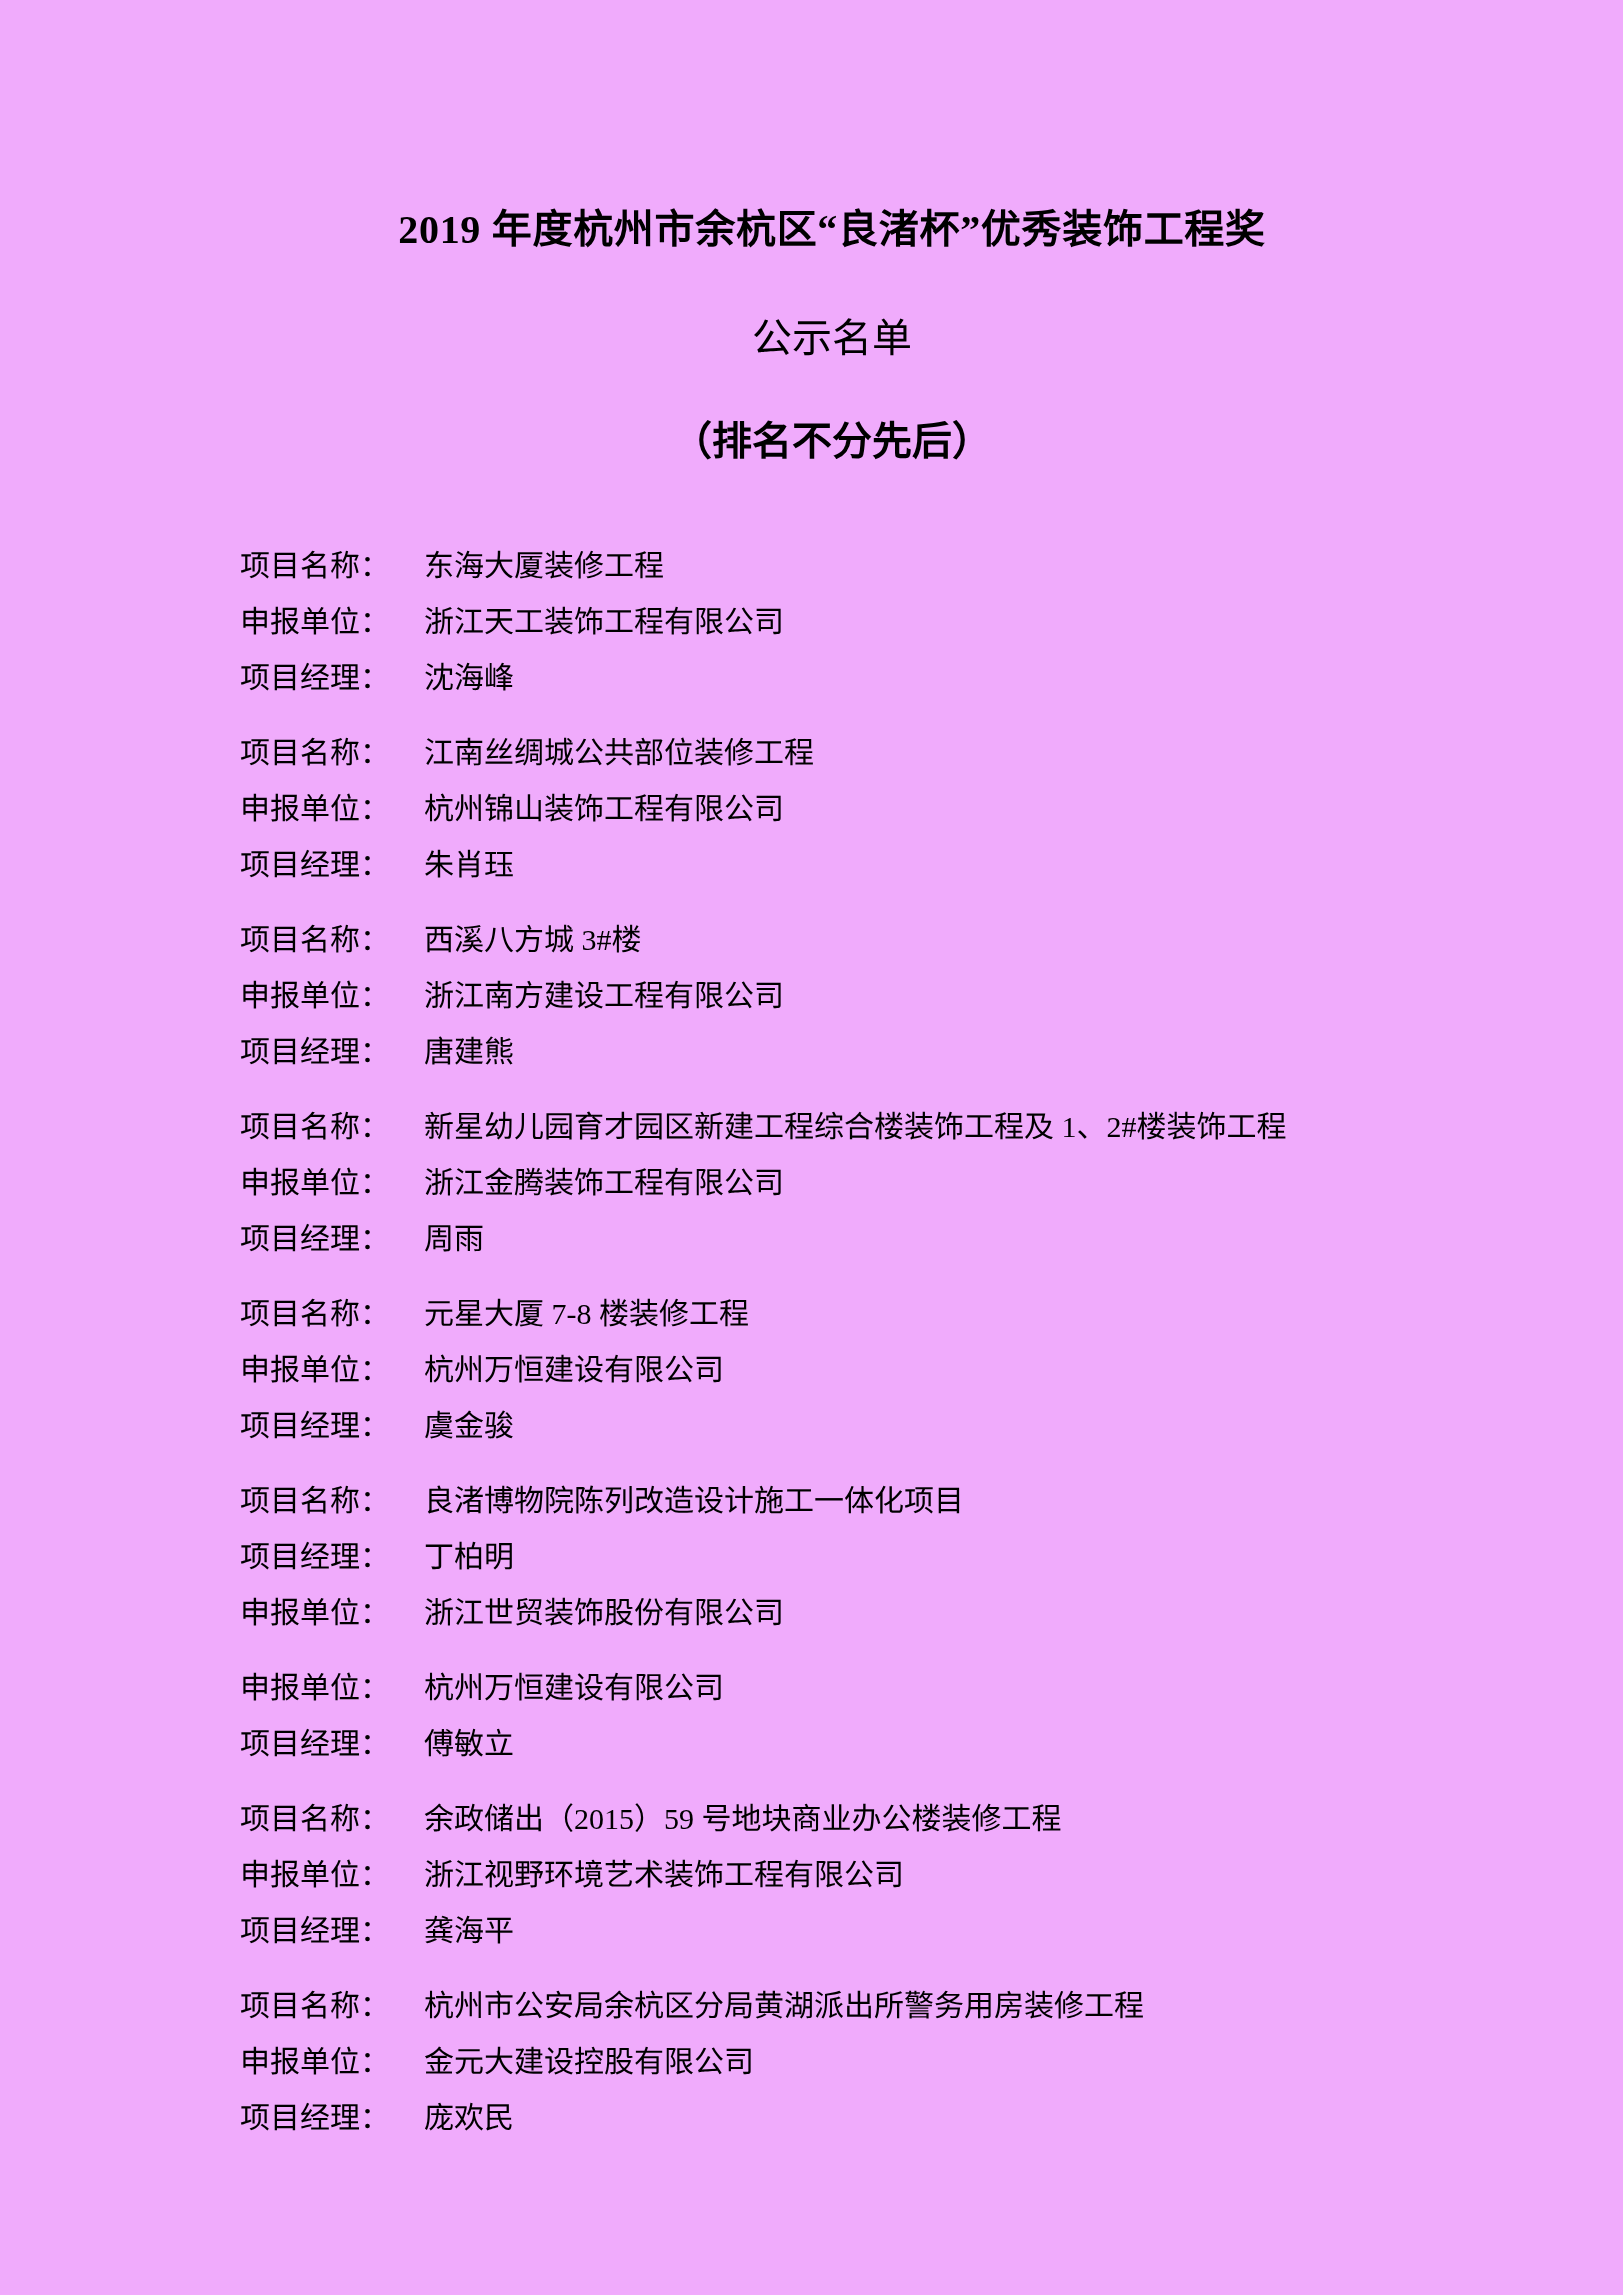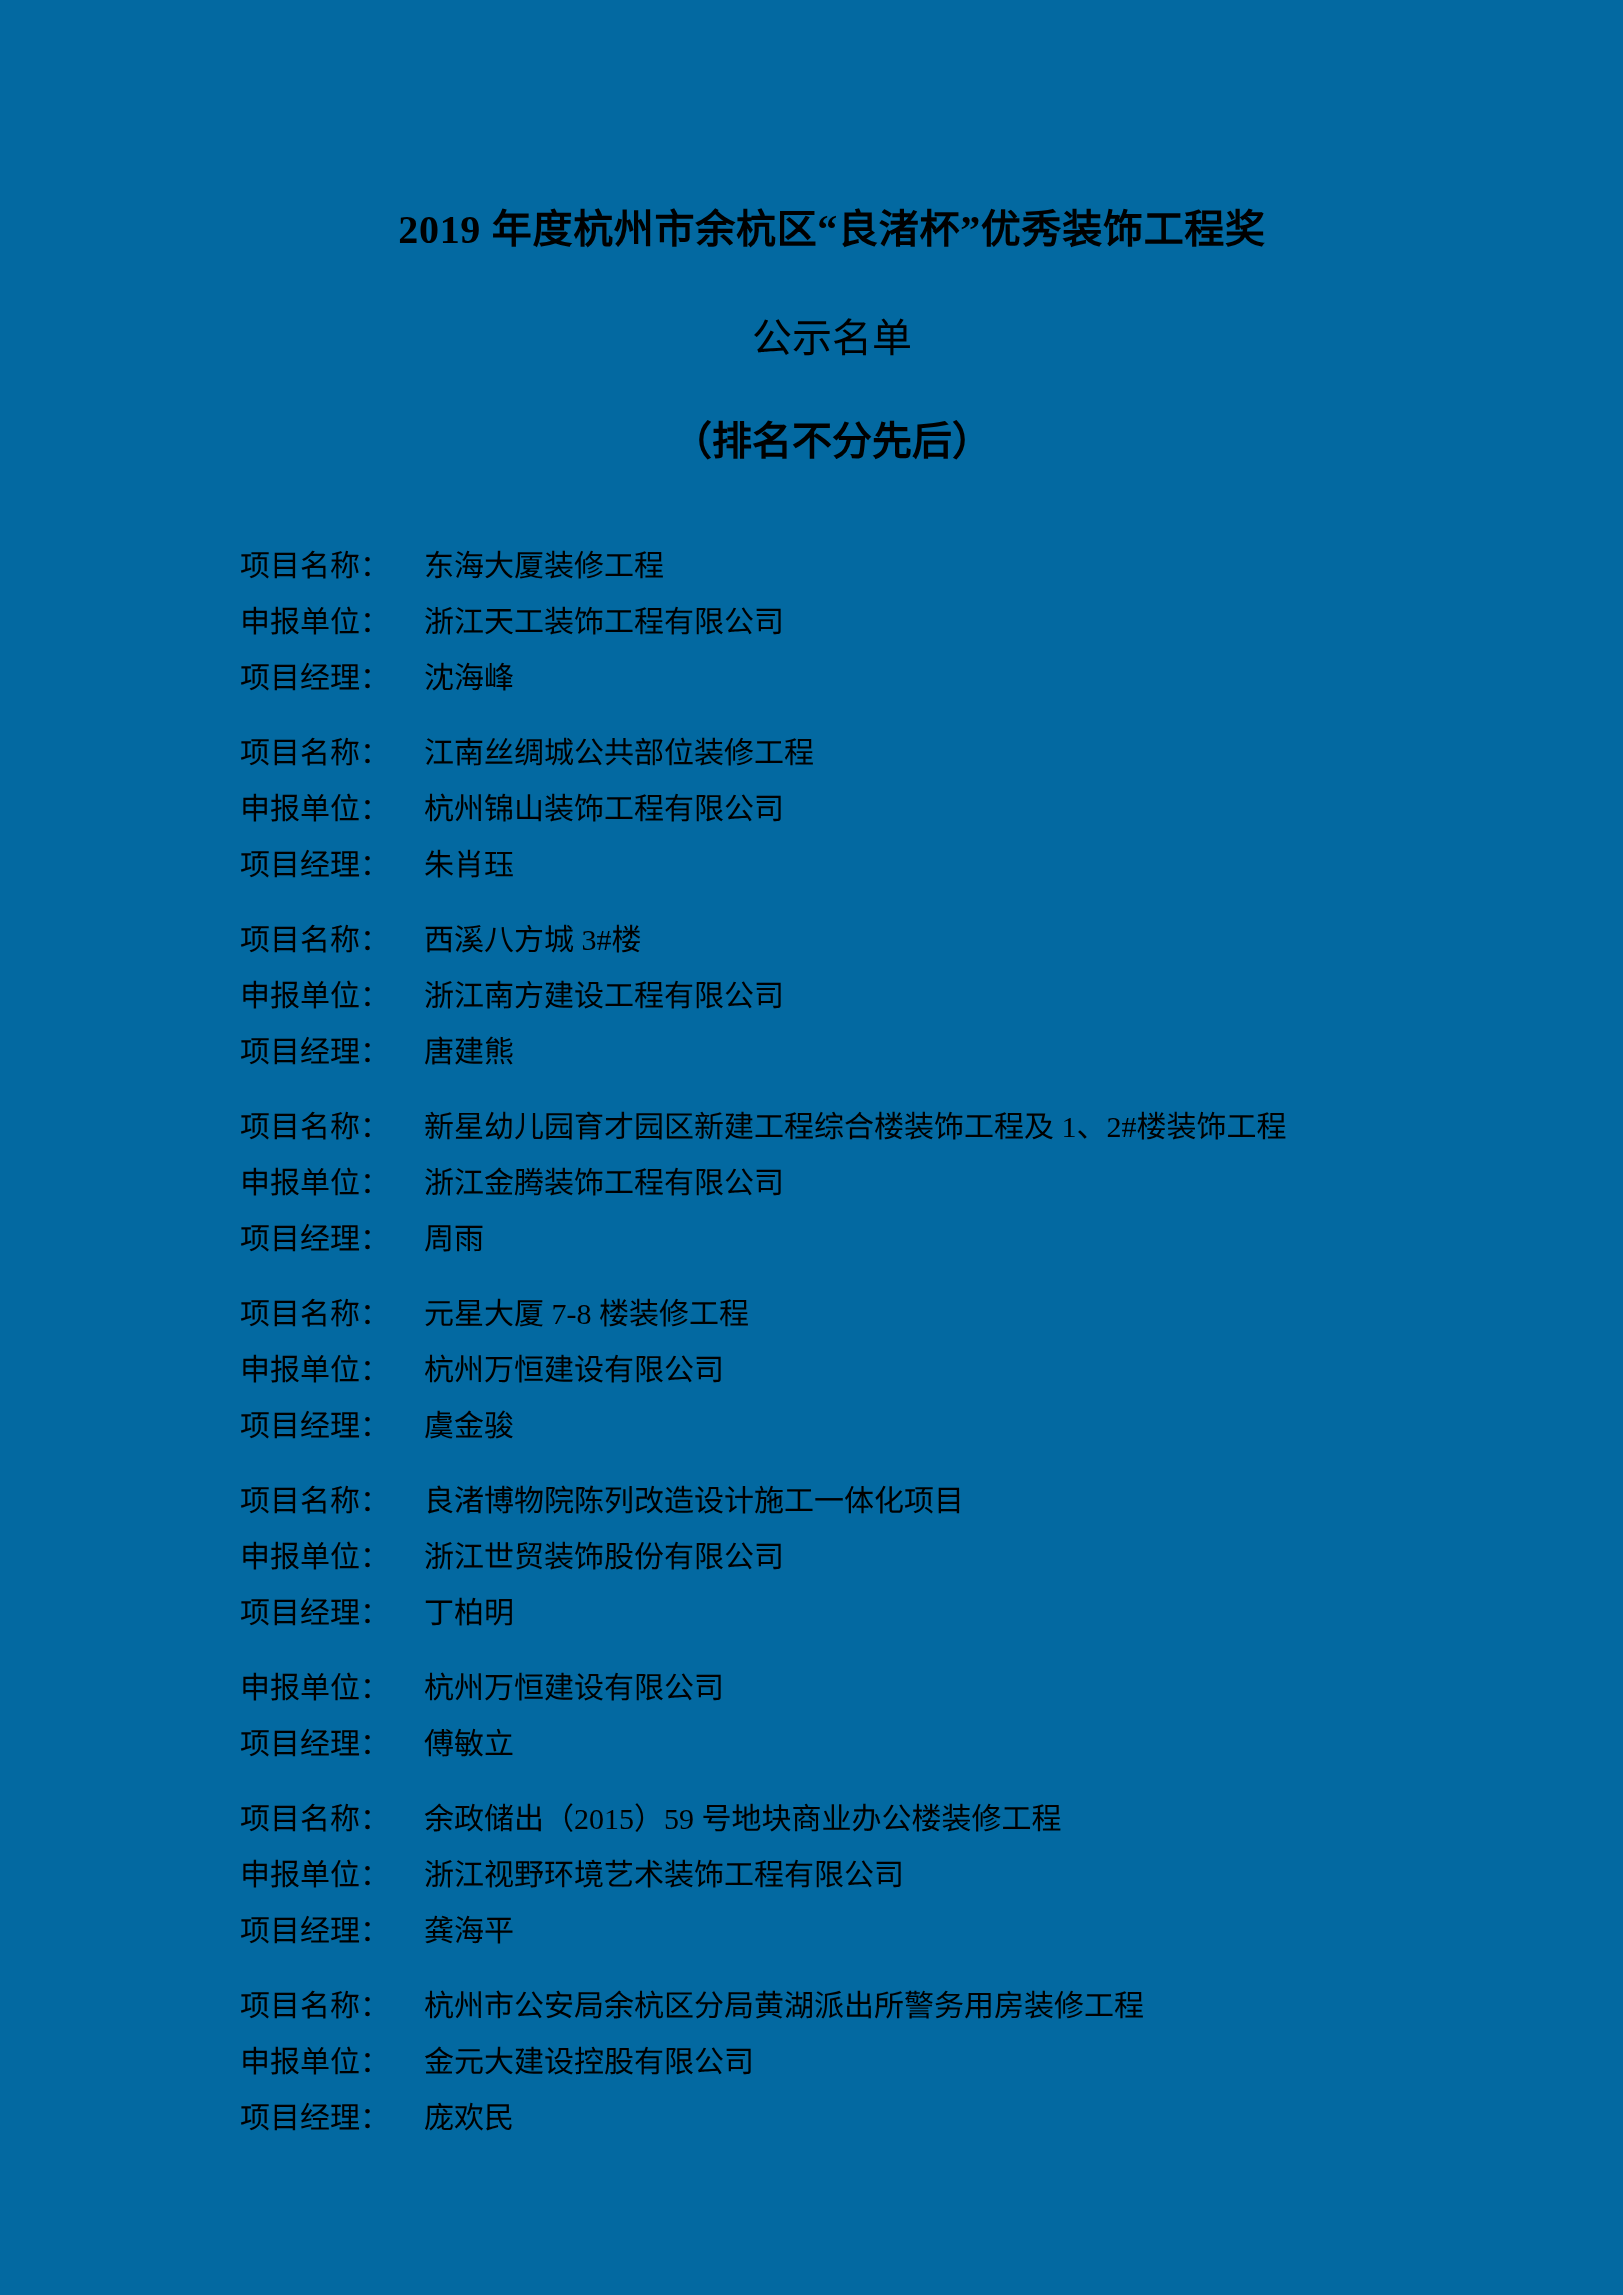--- a/index.html
+++ b/index.html
@@ -12,21 +12,21 @@
     height: 2295px;
     color: #000000;
     font-family: "Liberation Serif", "DejaVu Serif", serif;
     overflow: hidden;
   }
   .page {
     box-sizing: border-box;
     width: 1623px;
     height: 2295px;
     padding: 205px 191px 0 232px;
-    background: #0369a1;
+    background: #f0abfc;
   }
   .doc-header {
     text-align: center;
   }
   .doc-title {
     font-size: 40px;
     font-weight: bold;
     line-height: 1.25;
     margin: 0 0 60px 0;
     letter-spacing: 0.7px;
@@ -97,22 +97,22 @@
     </div>
 
     <div class="entry">
       <p><span class="label">项目名称：</span><span>元星大厦 7-8 楼装修工程</span></p>
       <p><span class="label">申报单位：</span><span>杭州万恒建设有限公司</span></p>
       <p><span class="label">项目经理：</span><span>虞金骏</span></p>
     </div>
 
     <div class="entry">
       <p><span class="label">项目名称：</span><span>良渚博物院陈列改造设计施工一体化项目</span></p>
+      <p><span class="label">项目经理：</span><span>丁柏明</span></p>
       <p><span class="label">申报单位：</span><span>浙江世贸装饰股份有限公司</span></p>
-      <p><span class="label">项目经理：</span><span>丁柏明</span></p>
     </div>
 
     <div class="entry">
       <p><span class="label">申报单位：</span><span>杭州万恒建设有限公司</span></p>
       <p><span class="label">项目经理：</span><span>傅敏立</span></p>
     </div>
 
     <div class="entry">
       <p><span class="label">项目名称：</span><span>余政储出（2015）59 号地块商业办公楼装修工程</span></p>
       <p><span class="label">申报单位：</span><span>浙江视野环境艺术装饰工程有限公司</span></p>

